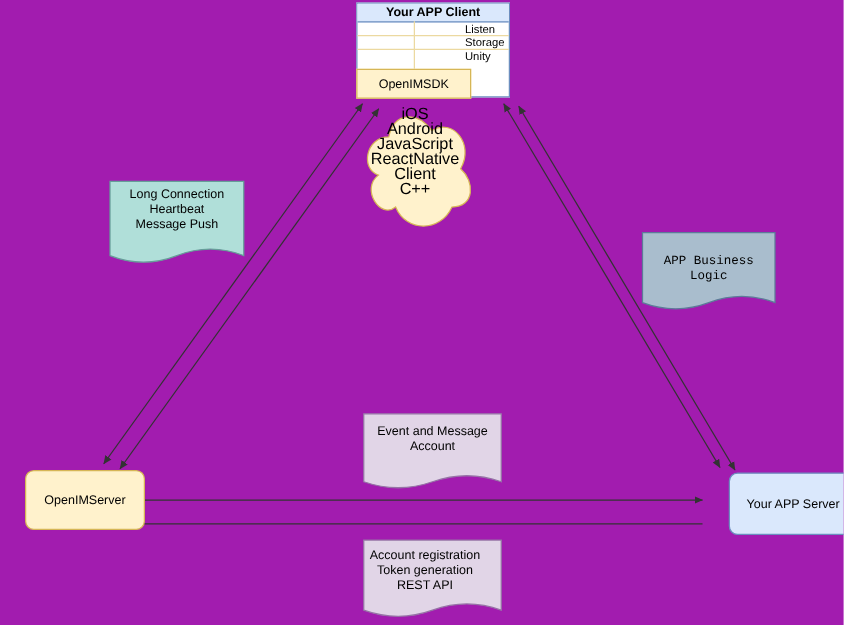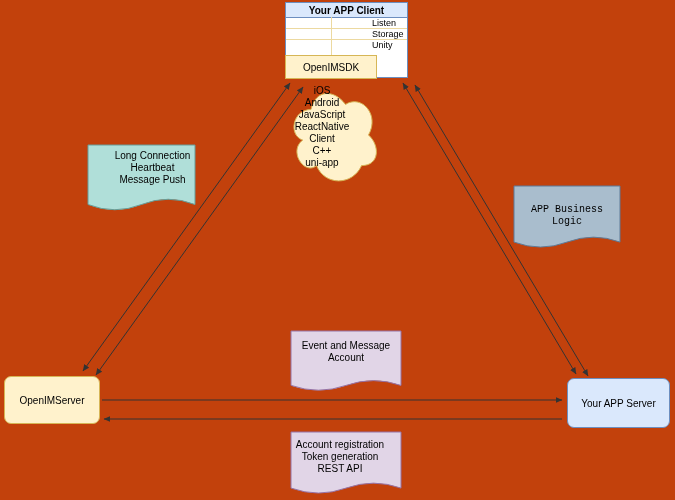--- a/index.html
+++ b/index.html
@@ -5,21 +5,21 @@
   html, body {
     margin: 0;
     padding: 0;
     background: #ffffff;
     font-family: "Liberation Sans", sans-serif;
   }
   .canvas {
     position: relative;
     width: 675px;
     height: 500px;
-    background: #c2410c;
+    background: #a21caf;
     overflow: hidden;
   }
   .layer {
     position: absolute;
     left: 0; top: 0;
     width: 675px; height: 500px;
   }
   
   .doc-teal   { fill: var(--teal-fill);   stroke: var(--teal-stroke);   stroke-width: 1; }
   .doc-gray   { fill: var(--gray-fill);   stroke: var(--gray-stroke);   stroke-width: 1; }
@@ -29,35 +29,36 @@
 
   
   .label {
     position: absolute;
     color: #000000;
     text-align: center;
     font-size: 10px;
     line-height: 12px;
     pointer-events: none;
   }
-  .note-left    { left: 88px;  top: 150px; width: 107px; margin-left: 11px; }
+  .note-left    { left: 88px;  top: 150px; width: 107px; }
   .note-right   { left: 514px; top: 204px; width: 106px; font-family: Liberation Mono, monospace; }
   .note-middle  { left: 291px; top: 340px; width: 110px; }
   .note-bottom  { left: 291px; top: 439px; width: 98px; }
-  .cloud-text   { left: 262px; top: 85px;  width: 120px; font-size: 10px; line-height: 12px; }
+  .cloud-text   { left: 272px; top: 85px;  width: 120px; font-size: 13px; line-height: 12px; }
 
   
   .node {
     position: absolute;
     display: flex;
     align-items: center;
     justify-content: center;
     font-size: 10px;
     color: #000000;
     box-sizing: border-box;
+    margin-left: 16px;
   }
   .node-openim-server {
     left: 4px; top: 376px; width: 96px; height: 48px;
     background: var(--yellow-fill);
     border: 1px solid var(--yellow-stroke);
     border-radius: 7px;
   }
   .node-app-server {
     left: 567px; top: 378px; width: 103px; height: 50px;
     background: var(--blue-fill);
@@ -155,21 +156,20 @@
     <div class="sdk-box">OpenIMSDK</div>
   </div>
 
   <div class="label cloud-text">
     <div>iOS</div>
     <div>Android</div>
     <div>JavaScript</div>
     <div>ReactNative</div>
     <div>Client</div>
     <div>C++</div>
-    <div>uni-app</div>
   </div>
 
   <div class="label note-left">
     <div>Long Connection</div>
     <div>Heartbeat</div>
     <div>Message Push</div>
   </div>
 
   <div class="label note-right">
     <div>APP Business Logic</div>

